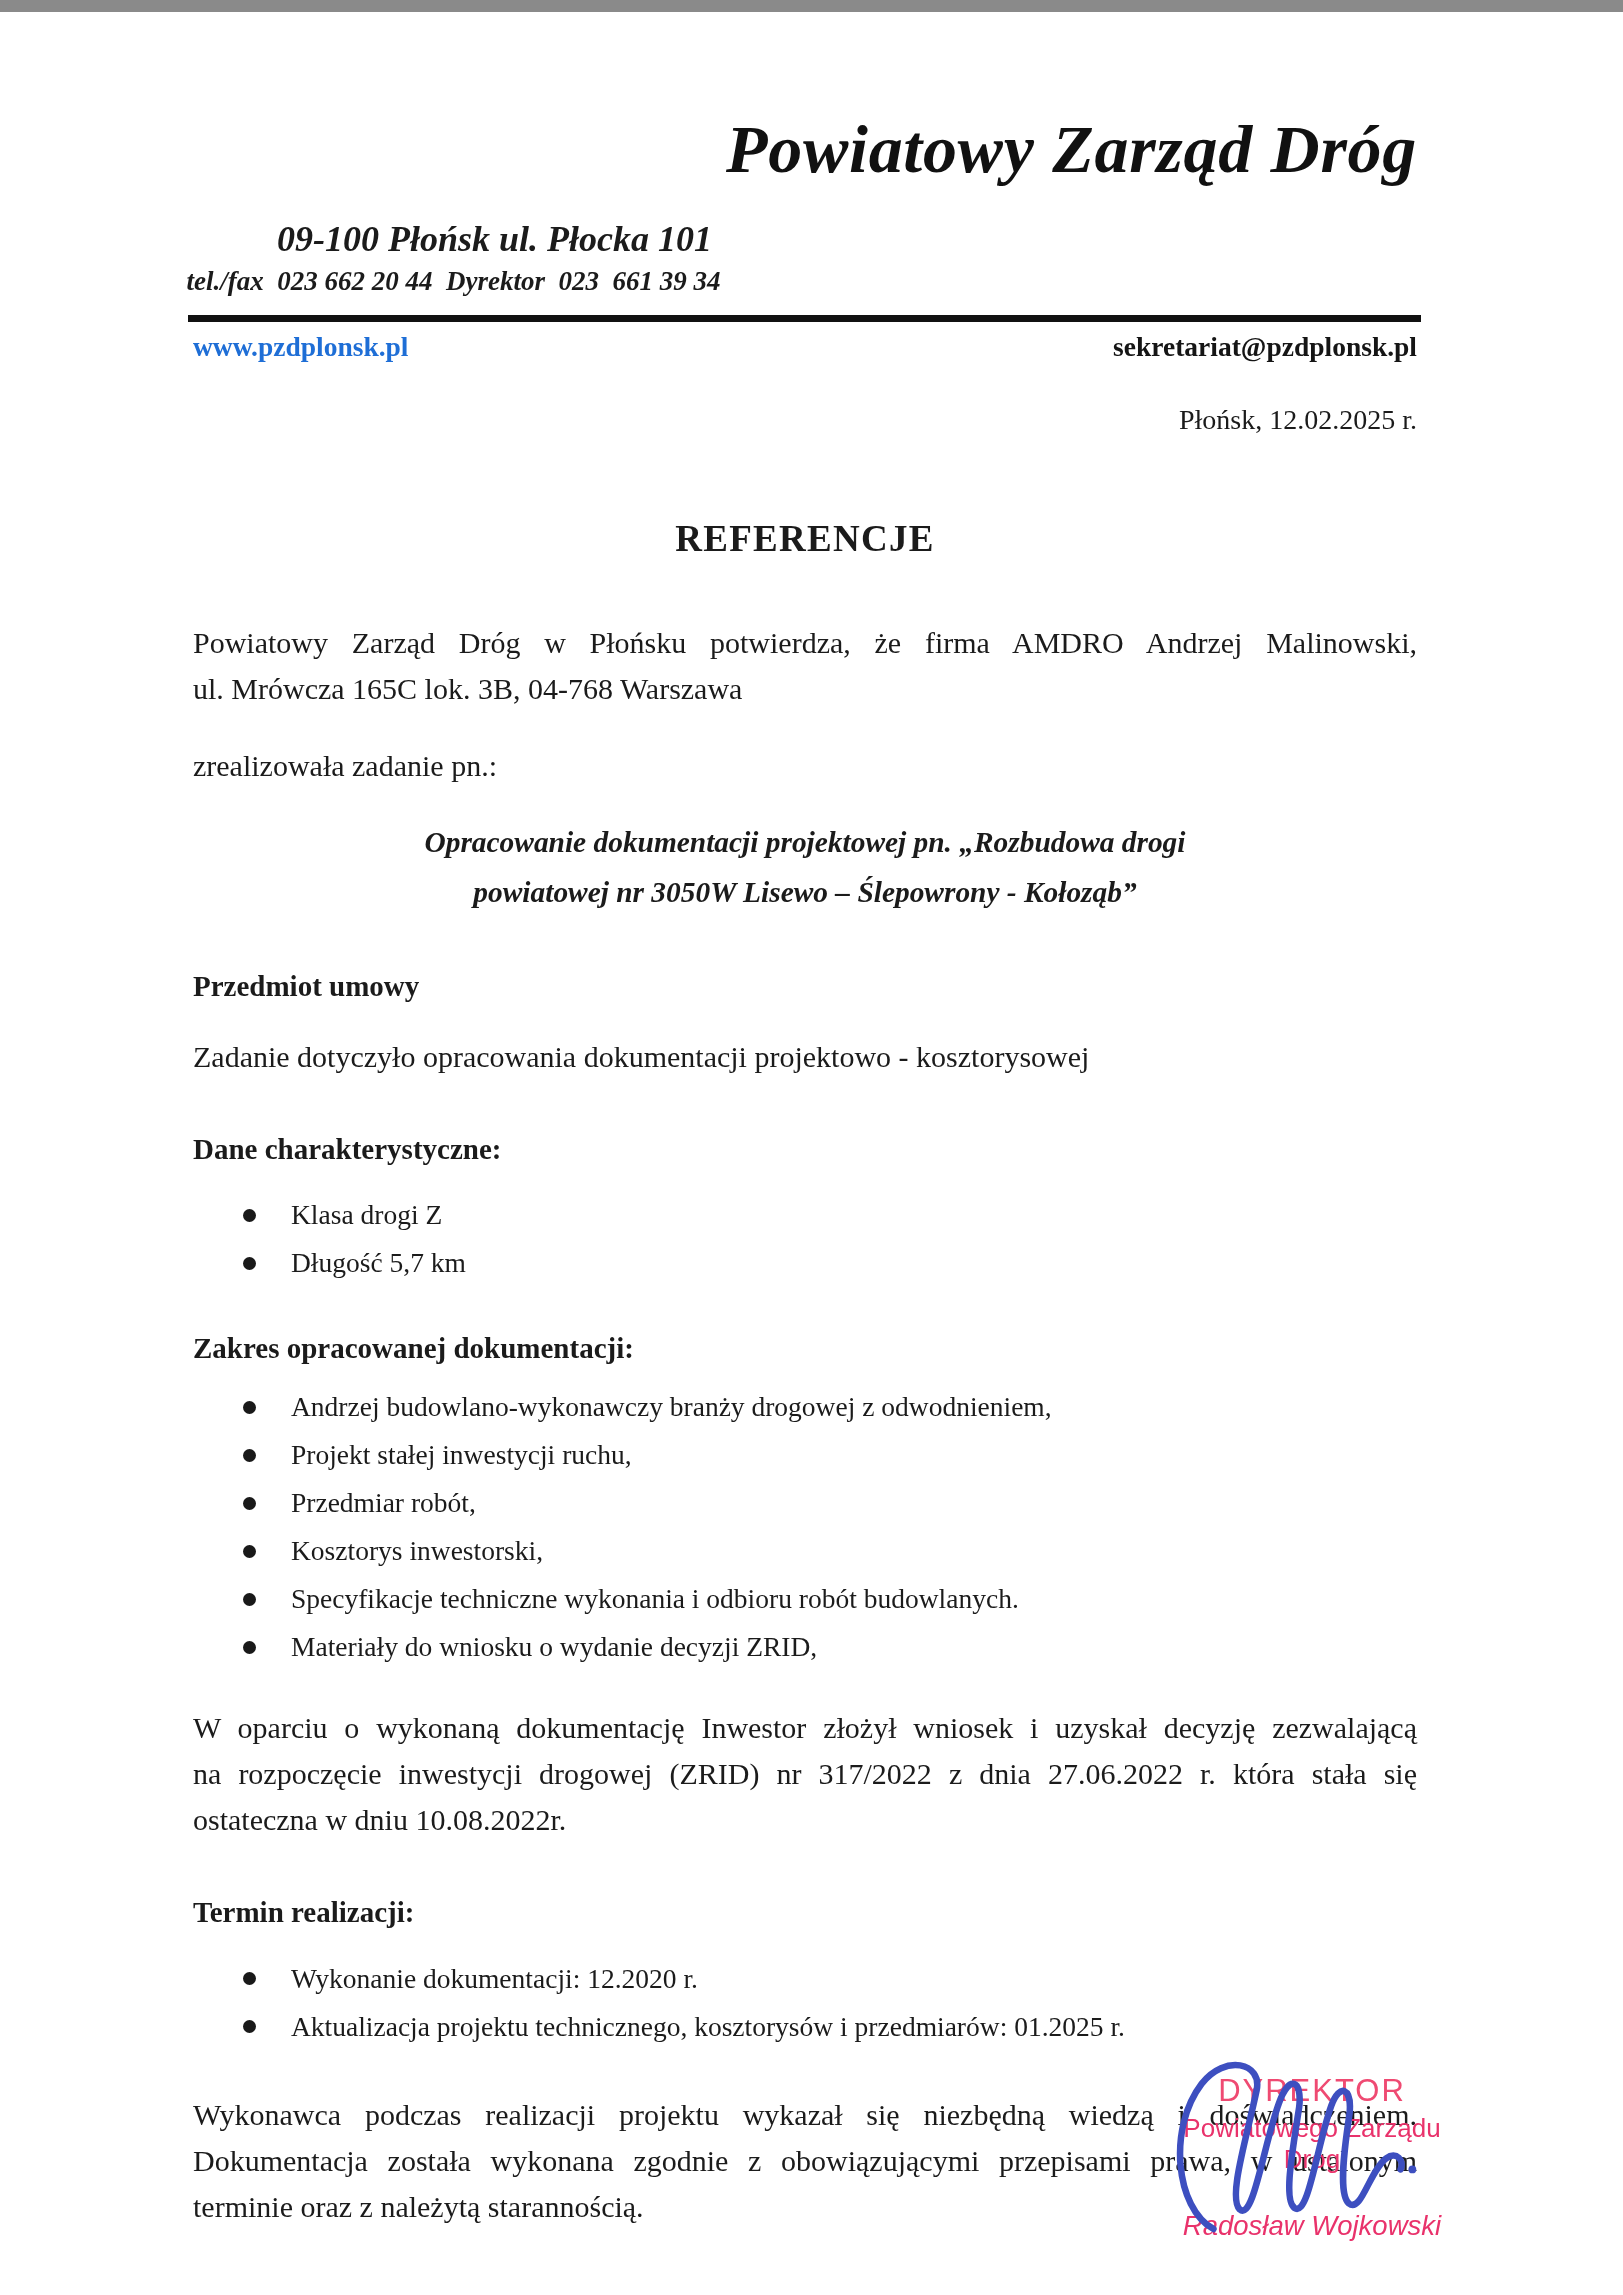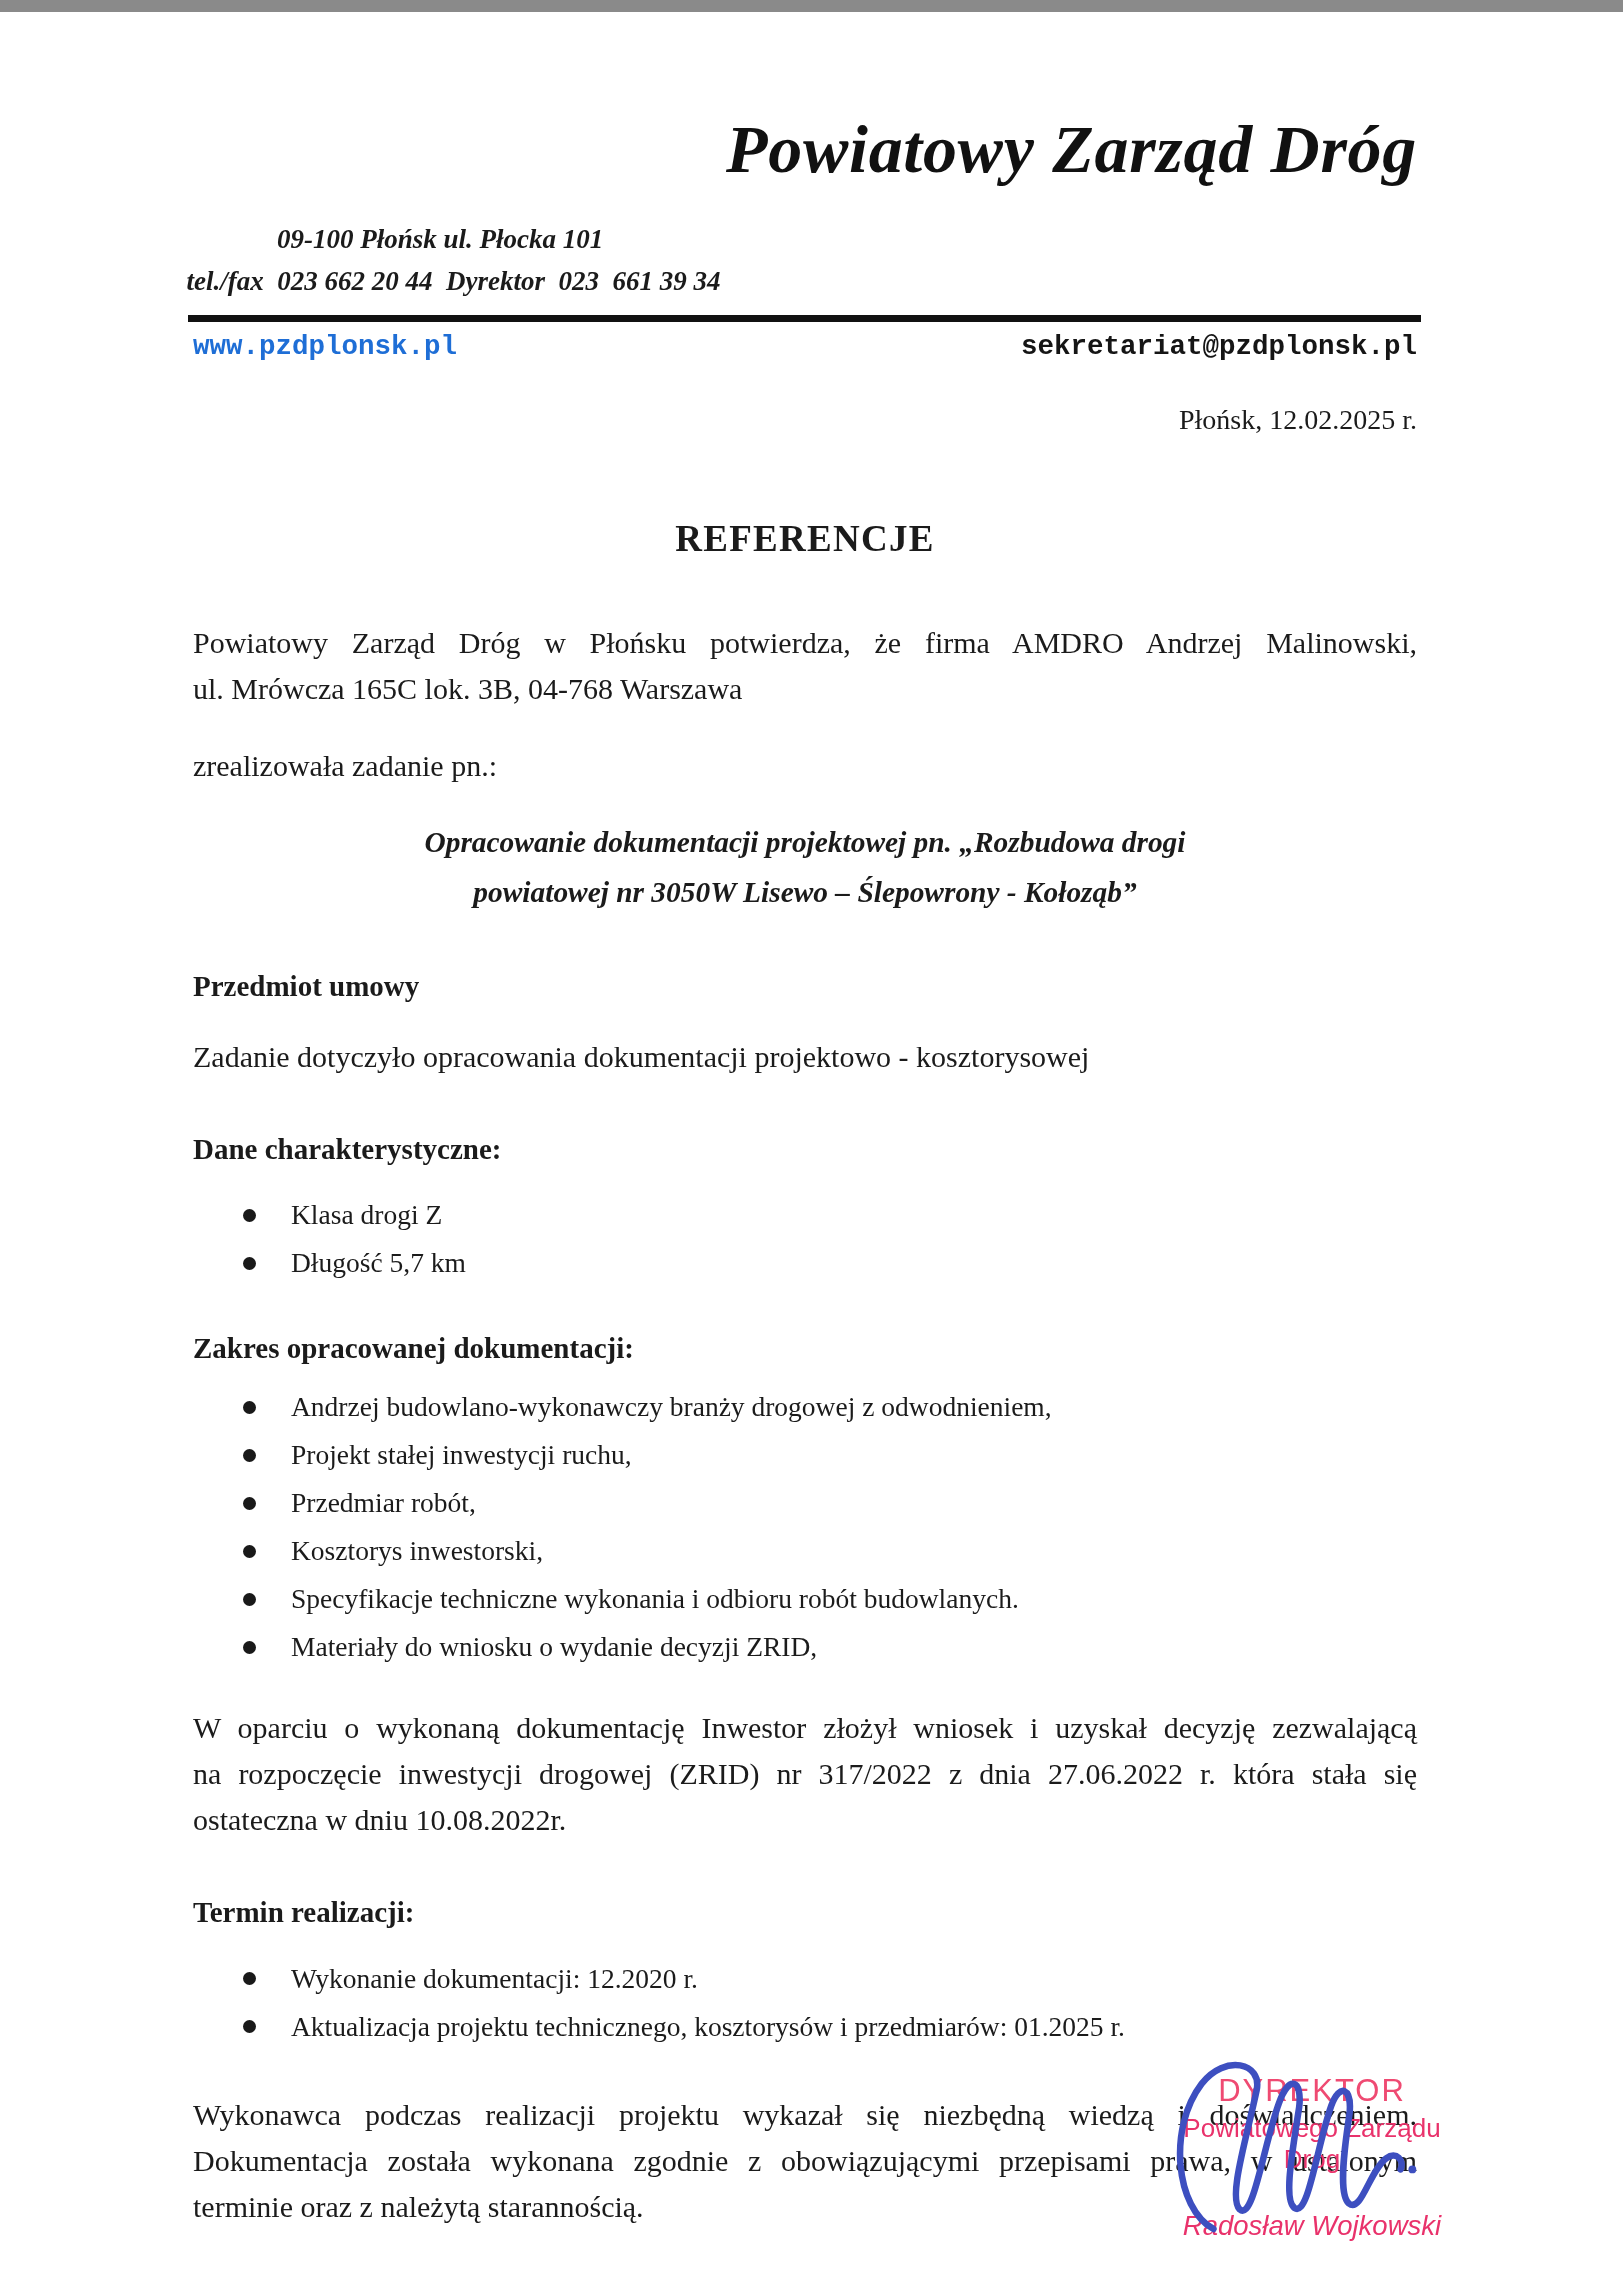--- a/index.html
+++ b/index.html
@@ -24,21 +24,21 @@
     font-size:68px;
     font-weight:bold;
     font-style:italic;
     line-height:79px;
     letter-spacing:0.7px;
     color:#111;
   }
   .addr-line {
     margin-top:34px;
     margin-left:84px;
-    font-size:27px;
+    font-size:36px;
     font-weight:bold;
     font-style:italic;
     line-height:33px;
     white-space:pre;
   }
   .phone-line {
     margin-top:9.2px;
     margin-left:-6.5px;
     font-size:27px;
     font-weight:bold;
@@ -52,21 +52,20 @@
     margin-right:-3.9px;
     height:6.5px;
     background:#111;
   }
   .contact-row {
     margin-top:6.5px;
     display:flex;
     justify-content:space-between;
     align-items:flex-start;
     line-height:37px;
-    font-family:Liberation Mono, monospace;
   }
   .website {
     color:#1e6ed6;
     font-weight:bold;
     font-size:27.5px;
     text-decoration:none;
     cursor:pointer;
   }
   .email { font-weight:bold; font-size:27.5px; color:#151515; }
 

